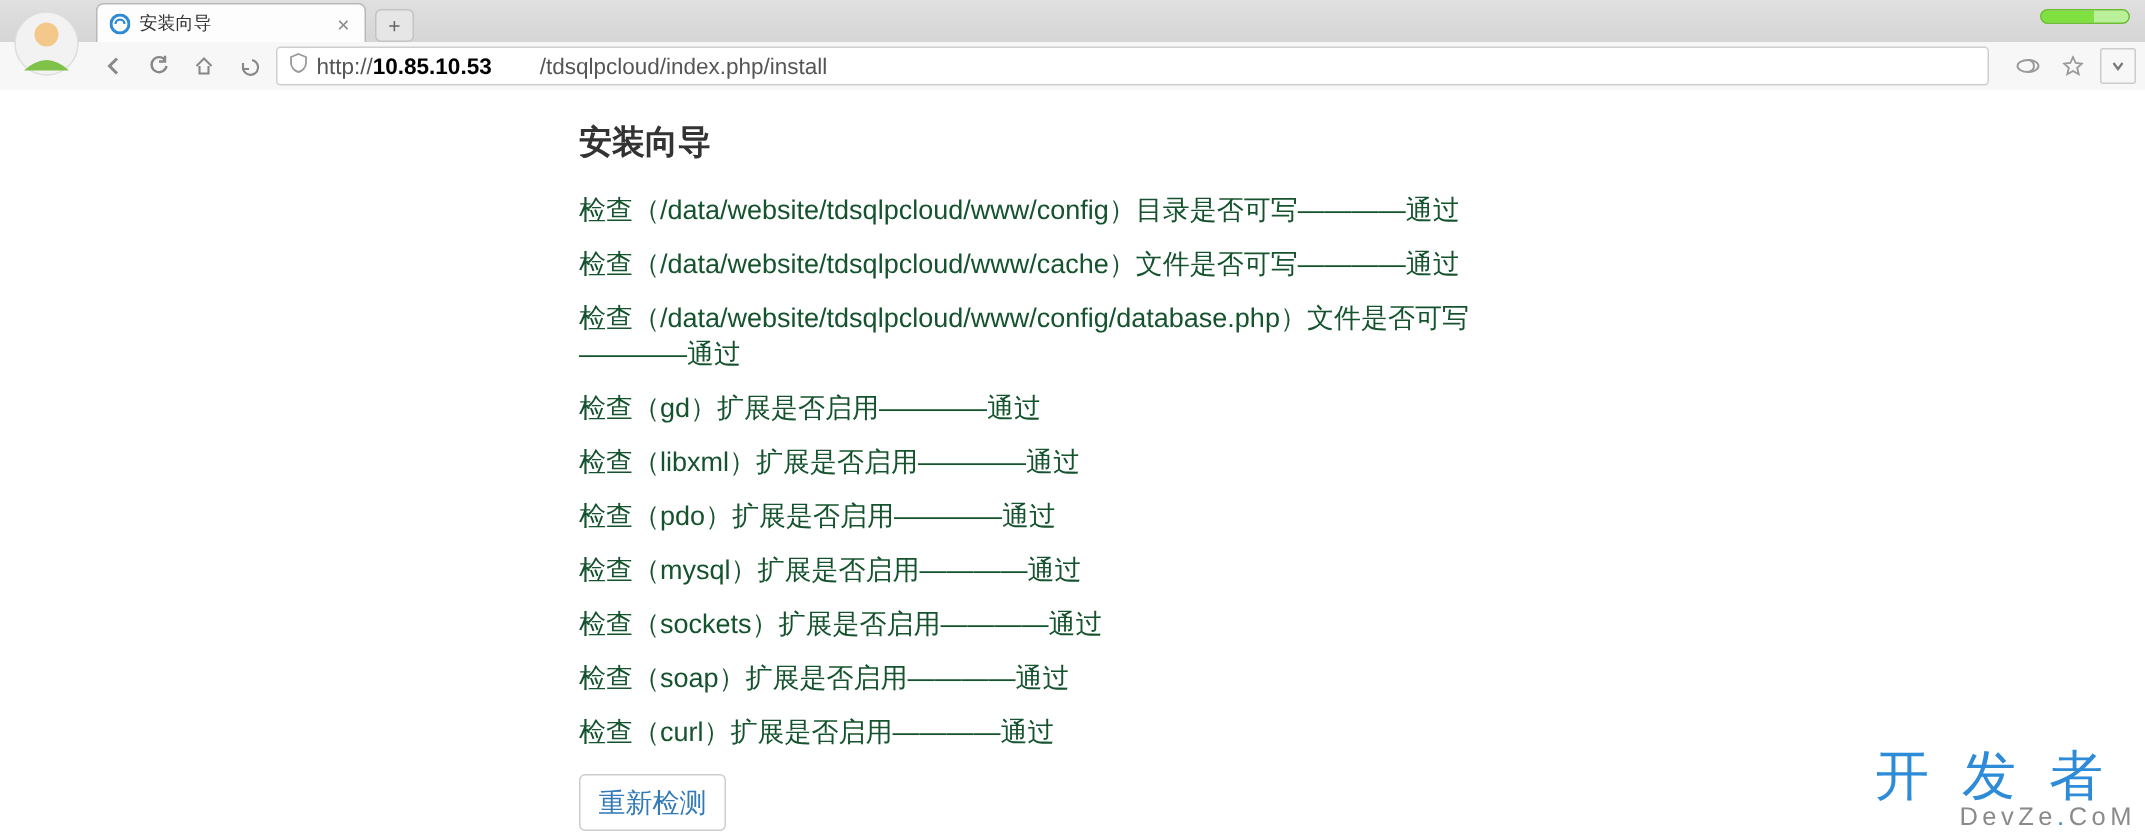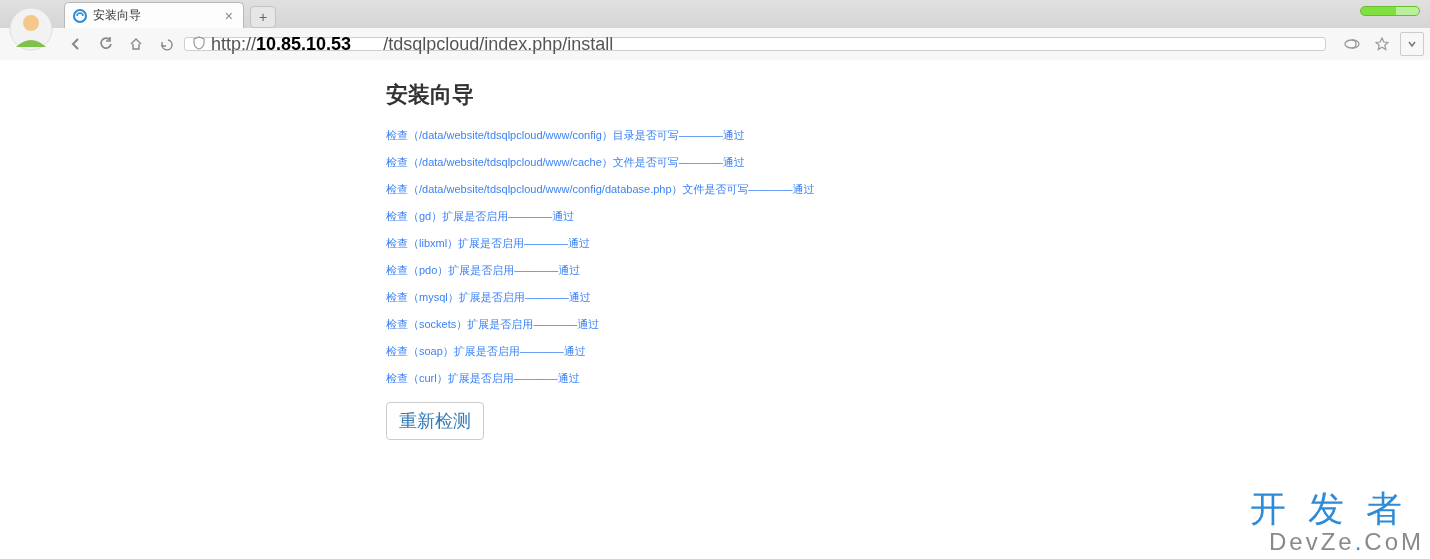--- a/index.html
+++ b/index.html
@@ -11,42 +11,42 @@
     .tab { display: flex; align-items: center; height: 26px; padding: 0 10px 0 8px; background: #fdfdfd; border: 1px solid #b8b8b8; border-bottom: none; border-radius: 5px 5px 0 0; font-size: 12px; color: #333; min-width: 180px; max-width: 220px; position: relative; }
     .tab .favicon { width: 14px; height: 14px; margin-right: 6px; display:inline-flex; align-items:center; justify-content:center; }
     .tab .close { margin-left: auto; color: #888; font-size: 14px; line-height: 1; }
     .new-tab { width: 26px; height: 22px; margin-left: 6px; display: flex; align-items: center; justify-content: center; background: #e6e6e6; border: 1px solid #c3c3c3; border-radius: 4px; color: #666; font-size: 14px; }
 
     .profile-avatar { position: absolute; left: 6px; top: 4px; width: 50px; height: 50px; display:flex; align-items:center; justify-content:center; }
 
     .toolbar { height: 32px; display: flex; align-items: center; padding: 0 6px 0 64px; gap: 6px; background: #f7f7f7; }
     .tbtn { width: 24px; height: 24px; display: flex; align-items: center; justify-content: center; color: #777; border-radius: 3px; }
     .tbtn svg { display:block; }
-    .addr-wrap { flex: 1; height: 14px; border: 1px solid #cfcfcf; border-radius: 3px; background: #fff; display: flex; align-items: center; padding: 0 8px; font-size: 18px; color: #222; }
+    .addr-wrap { flex: 1; height: 26px; border: 1px solid #cfcfcf; border-radius: 3px; background: #fff; display: flex; align-items: center; padding: 0 8px; font-size: 15px; color: #222; }
     .addr-wrap .shield { margin-right: 6px; color: #888; }
     .addr-wrap .proto { color: #555; }
     .addr-wrap .bold { font-weight: 700; color: #000; }
     .addr-wrap .rest { color: #555; padding-left: 32px; }
     .right-icons { display: flex; align-items: center; gap: 6px; margin-left: 8px; color: #888; }
     .progress-pill { position:absolute; right: 10px; top: 6px; height: 10px; width: 60px; border-radius: 6px; background: linear-gradient(to right, #7fe03f 60%, #b9f099 60%); border:1px solid #6abf2f; }
 
     
     .page { padding: 20px 0 0 0; }
     .container { width: 660px; margin-left: 386px; }
     .page-title { font-size: 22px; font-weight: 700; color: #333; margin-bottom: 18px; }
     .tabs { display: flex; border-bottom: 1px solid #ddd; margin-bottom: 14px; }
     .tab-item { padding: 9px 18px; font-size: 13px; color: #337ab7; cursor: pointer; border: 1px solid transparent; border-bottom: none; margin-bottom: -1px; }
     .tab-item.active { color: #555; background: #fff; border: 1px solid #ddd; border-bottom: 1px solid #fff; border-radius: 4px 4px 0 0; }
-    .check-list { font-size: 11px; color: #3b82f6; }
+    .check-list { font-size: 18px; color: #14532d; }
     .check-list div { margin-bottom: 12px; }
     .recheck-btn { display: inline-block; padding: 6px 12px; font-size: 18px; color: #337ab7; background: #fff; border: 1px solid #ccc; border-radius: 4px; cursor: pointer; margin-top: 4px; }
 
     .watermark { position: absolute; right: 6px; bottom: 4px; text-align: right; line-height: 1.1; }
     .wm-top { font-size: 36px; letter-spacing: 22px; color: #2e8bd8; font-weight: 400; }
-    .wm-bot { font-size: 24px; color: #8a8a8a; letter-spacing: 3px; }
+    .wm-bot { font-size: 17px; color: #8a8a8a; letter-spacing: 3px; }
     .dot { color: #2e8bd8; }
   </style>
 </head>
 <body>
 
 <div class="browser-top">
   <div class="profile-avatar">
     <svg width="44" height="44" viewBox="0 0 44 44">
         <circle cx="22" cy="22" r="21" fill="#f2f2f2" stroke="#ddd"></circle>
         <circle cx="22" cy="16" r="8" fill="#f4c88a"></circle>

